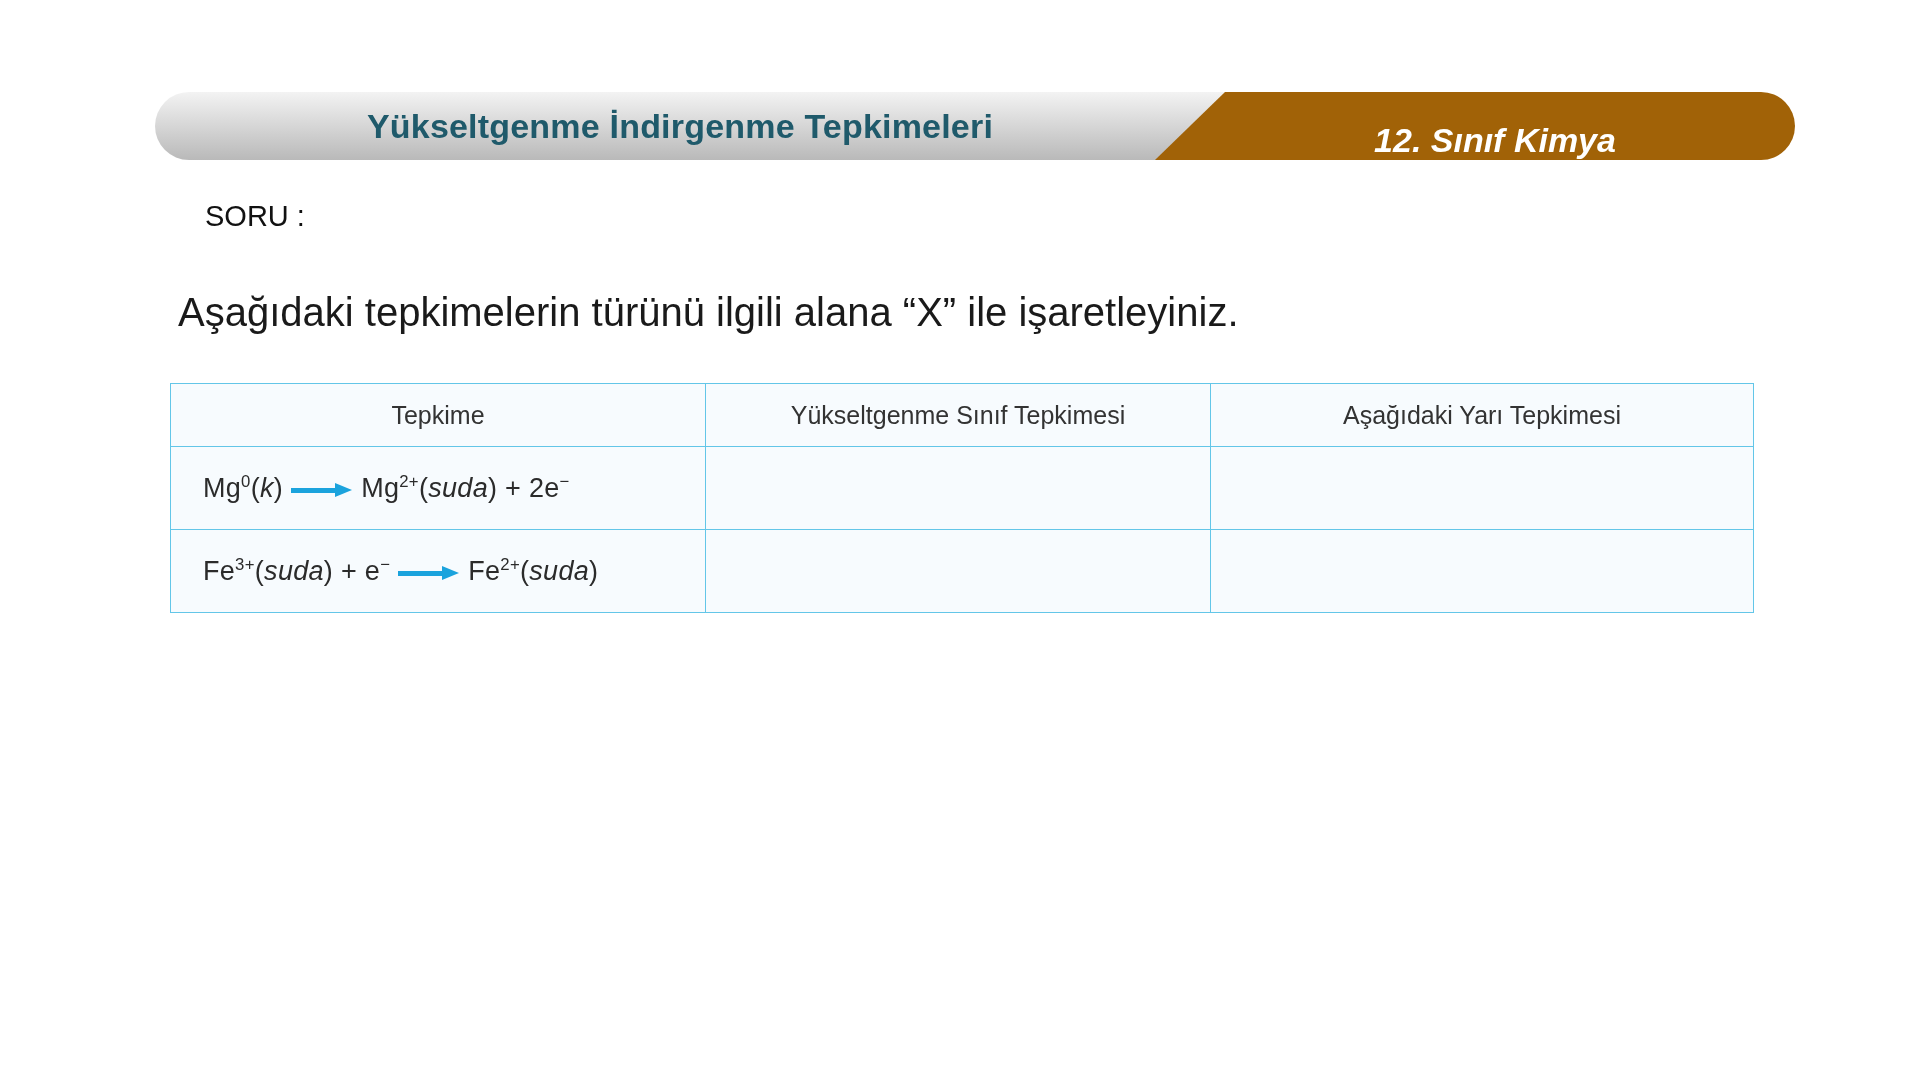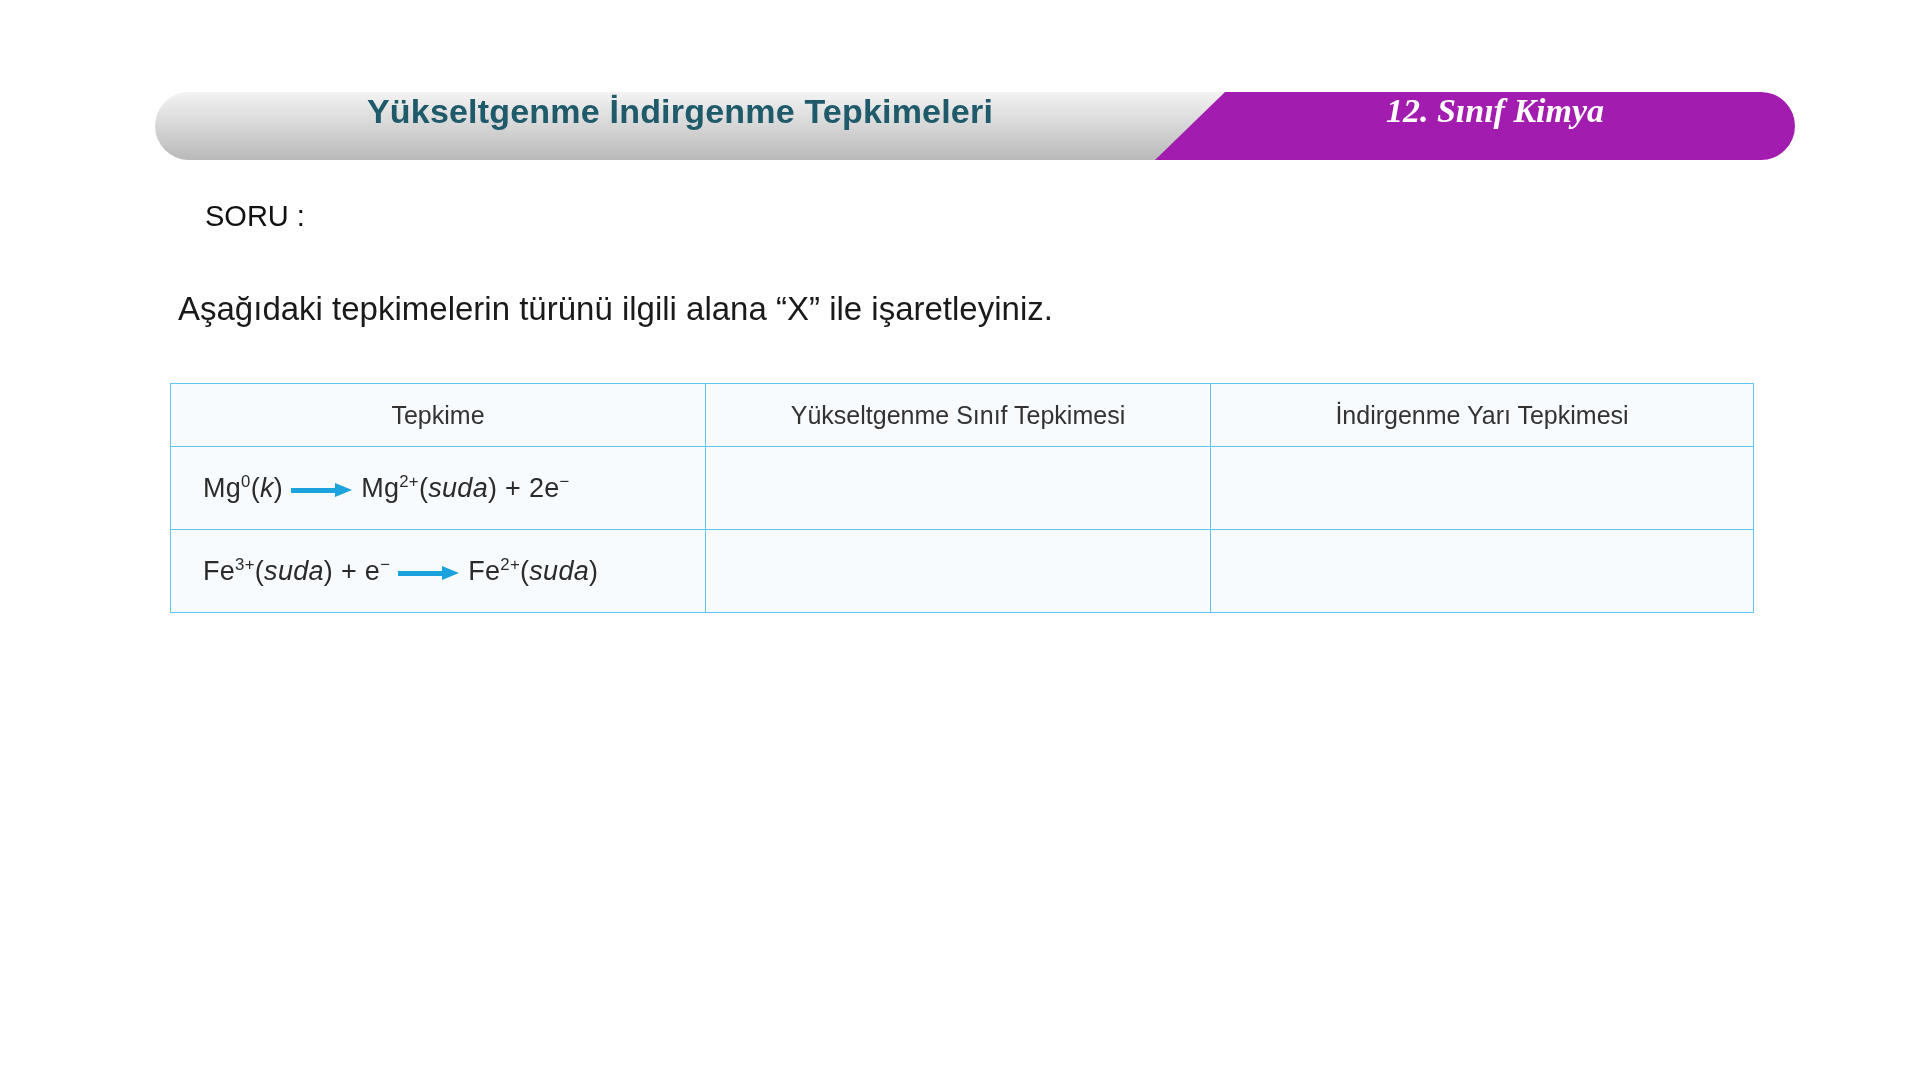--- a/index.html
+++ b/index.html
@@ -26,46 +26,45 @@
   .banner-left {
     position: absolute;
     left: 0;
     top: 0;
     width: 1090px;
     height: 68px;
     background: linear-gradient(to bottom, #f3f3f3 0%, #d9d9d9 45%, #b9b9b9 100%);
     border-top-left-radius: 34px;
     border-bottom-left-radius: 34px;
     display: flex;
-    align-items: flex-start;
+    align-items: center;
     justify-content: center;
     padding-right: 40px;
     box-sizing: border-box;
   }
   .banner-left-text {
     color: #1f5a6b;
     font-size: 34px;
     font-weight: bold;
     letter-spacing: 0.2px;
     white-space: nowrap;
   }
   .banner-right {
     position: absolute;
     left: 1000px;
     top: 0;
     width: 640px;
     height: 68px;
-    background: #a21caf;
+    background: #a16207;
     border-top-right-radius: 34px;
     border-bottom-right-radius: 34px;
     display: flex;
-    align-items: flex-start;
+    align-items: flex-end;
     justify-content: center;
     clip-path: polygon(70px 0, 100% 0, 100% 100%, 0 100%);
-    font-family: Liberation Serif, serif;
   }
   .banner-right-text {
     color: #ffffff;
     font-size: 34px;
     font-weight: bold;
     font-style: italic;
     white-space: nowrap;
     padding-left: 40px;
   }
 
@@ -75,21 +74,21 @@
     left: 205px;
     top: 200px;
     font-size: 29px;
     font-weight: normal;
     color: #111111;
   }
   .instruction {
     position: absolute;
     left: 178px;
     top: 290px;
-    font-size: 33px;
+    font-size: 40px;
     color: #1a1a1a;
     white-space: nowrap;
   }
 
   
   .table-wrap {
     position: absolute;
     left: 170px;
     top: 383px;
     width: 1583px;
@@ -178,21 +177,21 @@
   <table class="reaction-table">
     <colgroup>
       <col class="c1">
         <col class="c2">
         <col class="c3">
     </colgroup>
     <thead>
       <tr>
         <th>Tepkime</th>
         <th>Yükseltgenme Sınıf Tepkimesi</th>
-        <th>İndirgenme Yarı Tepkimesi</th>
+        <th>Aşağıdaki Yarı Tepkimesi</th>
       </tr>
     </thead>
     <tbody>
       <tr>
         <td>
           <span class="eq">Mg<sup>0</sup>(<span class="it">k</span>)<span class="arrow"><span class="shaft"></span><span class="head"></span></span>Mg<sup>2+</sup>(<span class="it">suda</span>) + 2e<sup>−</sup></span>
         </td>
         <td></td>
         <td></td>
       </tr>

